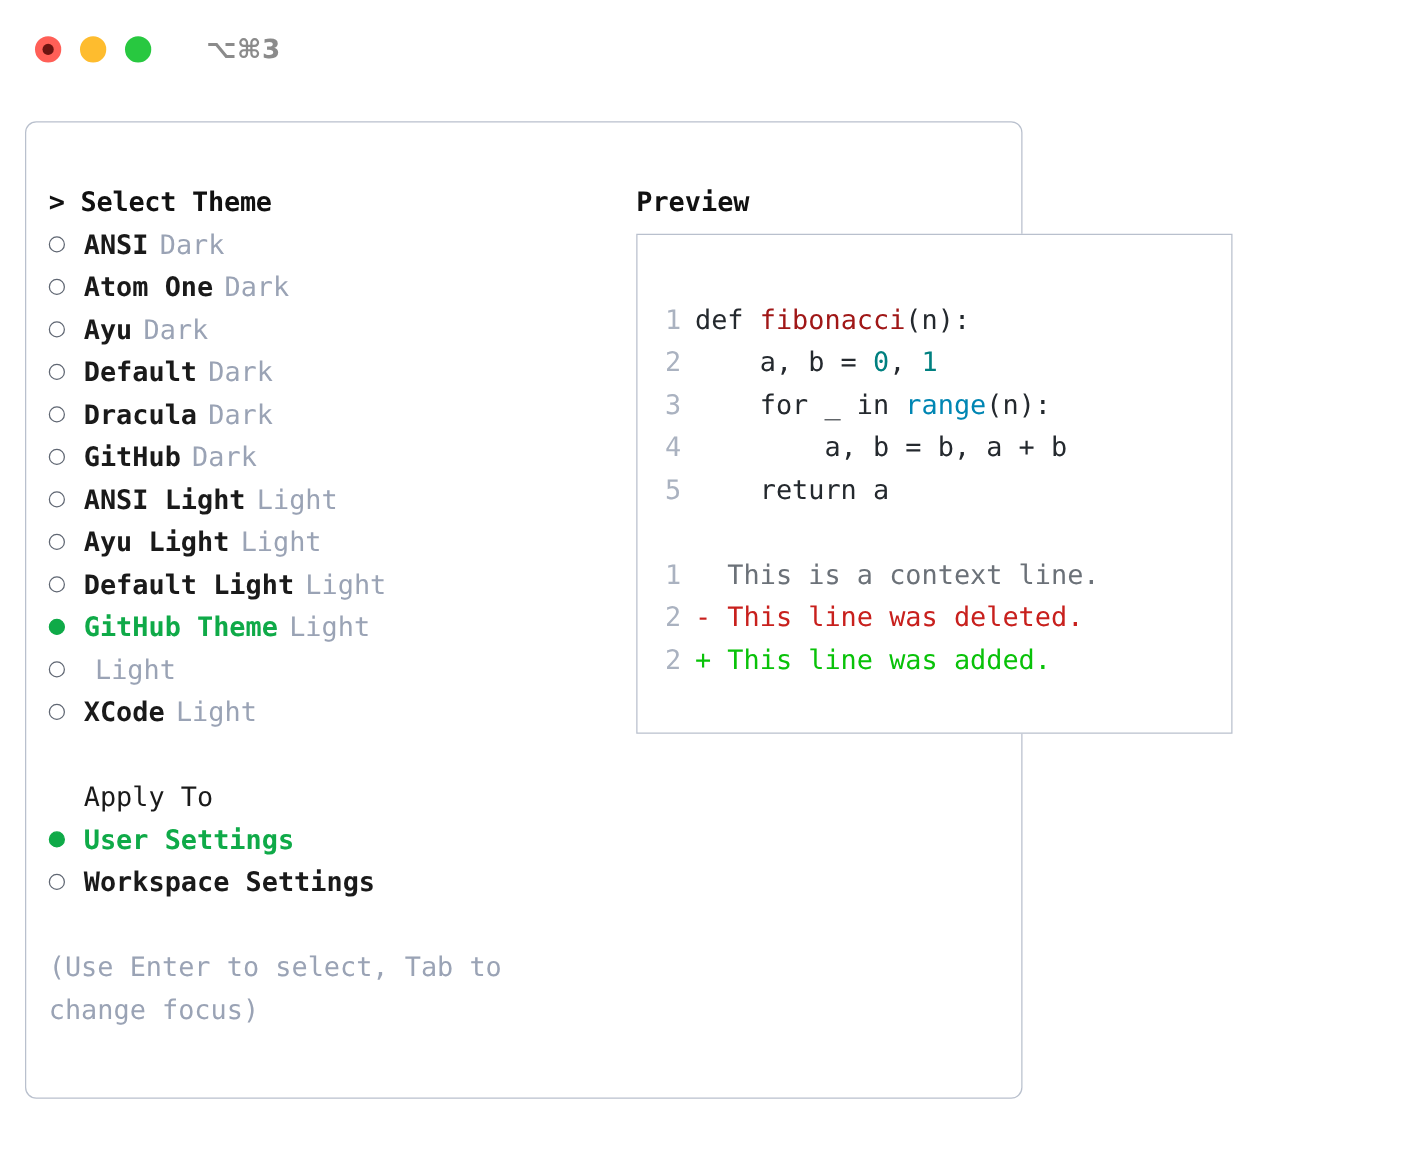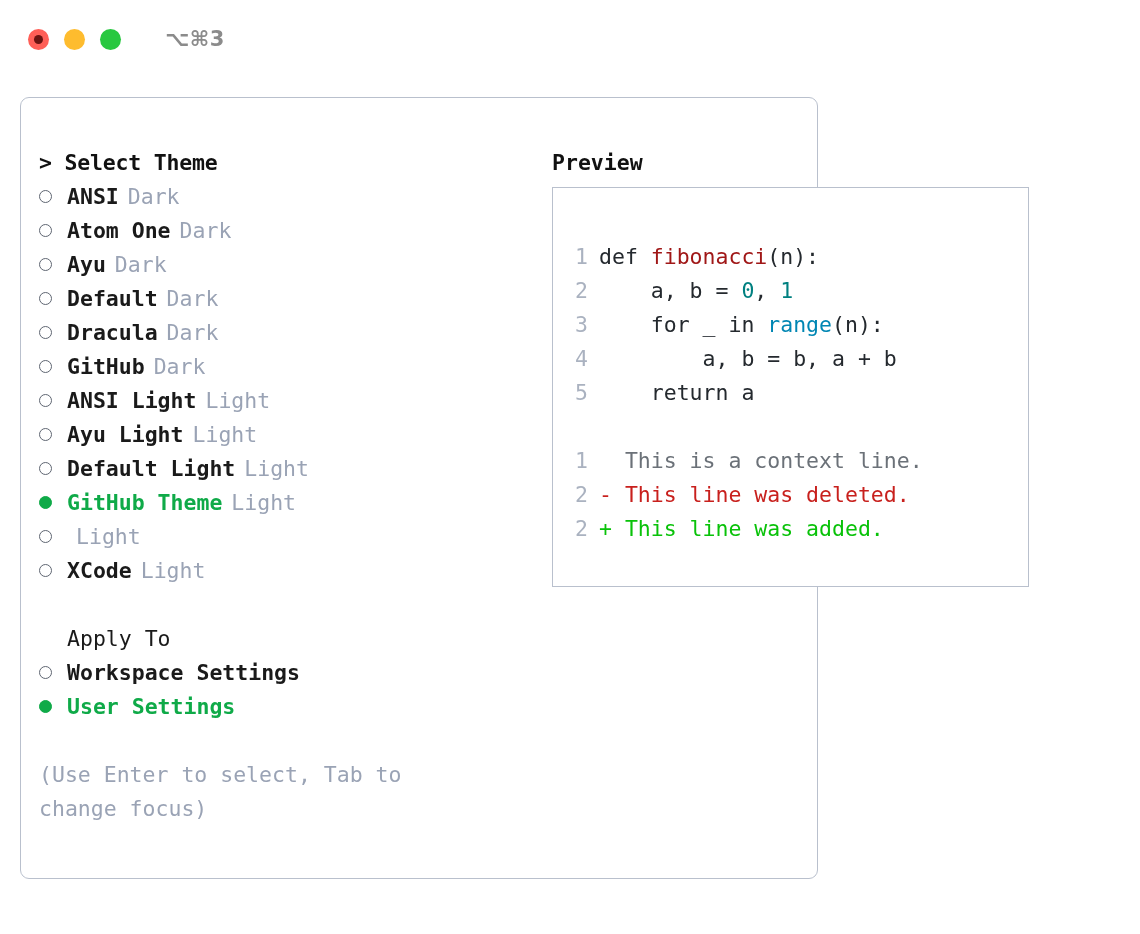--- a/index.html
+++ b/index.html
@@ -69,21 +69,21 @@
     background: #ffffff;
   }
 
   .panel-inner {
     display: flex;
     padding: 48px 0 0 18px;
     height: 100%;
   }
 
   .col-left  { width: 470px; flex: none; }
-  .col-right { flex: 1; padding-left: 0px; margin-left: 43px; }
+  .col-right { flex: 1; padding-left: 0px; }
 
   
   .heading {
     font-size: 21.5px;
     font-weight: bold;
     color: #111111;
     white-space: pre;
     line-height: 34px;
     letter-spacing: -0.2px;
   }
@@ -214,22 +214,22 @@
             <div class="option selected"><span class="bullet"><span class="bullet-dot"></span></span><span class="opt-label">GitHub Theme</span><span class="opt-tag">Light</span></div>
             <div class="option"><span class="bullet"><span class="bullet-dot"></span></span><span class="opt-tag">Light</span></div>
             <div class="option"><span class="bullet"><span class="bullet-dot"></span></span><span class="opt-label">XCode</span><span class="opt-tag">Light</span></div>
           </div>
 
         <div class="spacer-sm"></div>
 
         <div class="subheading">Apply To</div>
 
         <div id="apply-list">
+            <div class="option selected"><span class="bullet"><span class="bullet-dot"></span></span><span class="opt-label">User Settings</span></div>
             <div class="option"><span class="bullet"><span class="bullet-dot"></span></span><span class="opt-label">Workspace Settings</span></div>
-            <div class="option selected"><span class="bullet"><span class="bullet-dot"></span></span><span class="opt-label">User Settings</span></div>
           </div>
 
         <div class="spacer-md"></div>
 
         <div class="hint">(Use Enter to select, Tab to change focus)</div>
       </div>
 
       <div class="col-right">
 
         <div class="preview-title">Preview</div>

